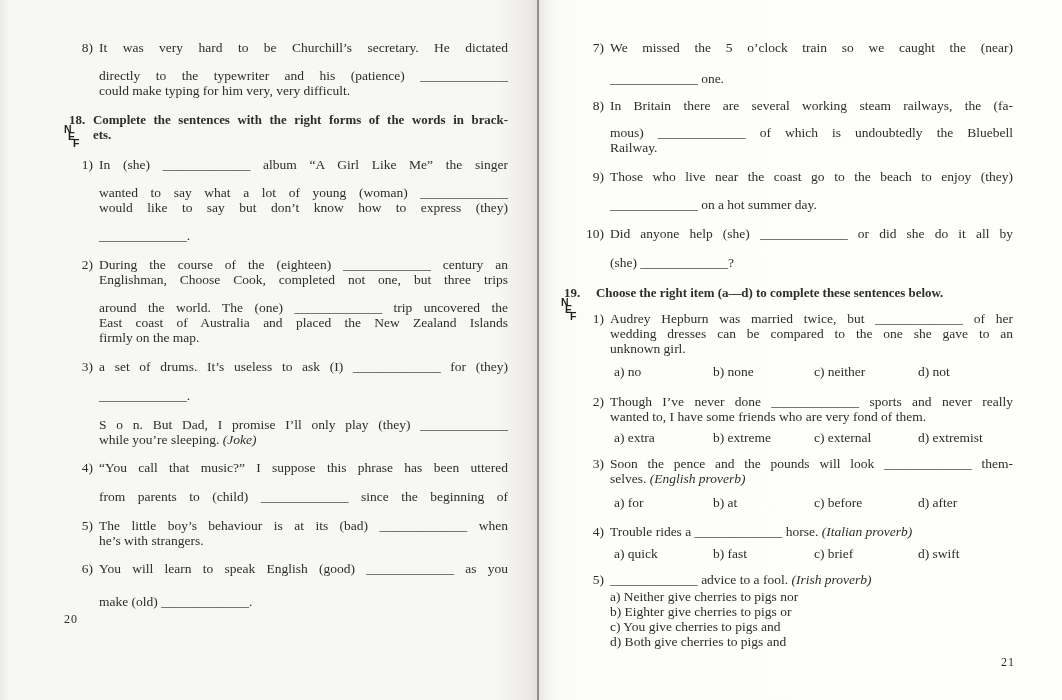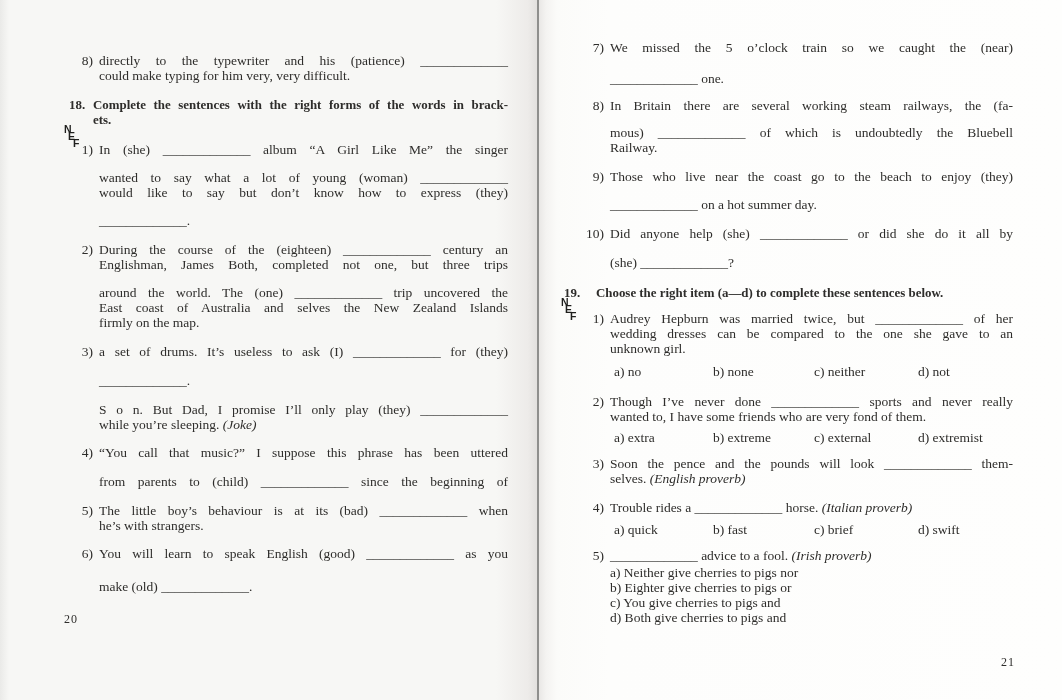--- a/index.html
+++ b/index.html
@@ -38,20 +38,21 @@
   .nef .f { left:9px; top:14px; }
 </style>
 </head>
 <body>
 
 <div class="page page-left">
   <div class="content">
 
     <div class="item">
       <span class="num">8)</span>
+      <div class="ln j">It was very hard to be Churchill’s secretary. He dictated</div>
       <div class="ln j" style="margin-top:13px">directly to the typewriter and his (patience) _____________</div>
       <div class="ln">could make typing for him very, very difficult.</div>
     </div>
 
     <div class="sec" style="margin-top:15px; margin-left:-30px; padding-left:24px; width:415px;">
       <span class="secnum">18.</span>
       <div class="ln j">Complete the sentences with the right forms of the words in brack-</div>
       <div class="ln">ets.</div>
     </div>
 
@@ -59,23 +60,23 @@
       <span class="num">1)</span>
       <div class="ln j">In (she) _____________ album “A Girl Like Me” the singer</div>
       <div class="ln j" style="margin-top:13px">wanted to say what a lot of young (woman) _____________</div>
       <div class="ln j">would like to say but don’t know how to express (they)</div>
       <div class="ln" style="margin-top:13px">_____________.</div>
     </div>
 
     <div class="item" style="margin-top:14px">
       <span class="num">2)</span>
       <div class="ln j">During the course of the (eighteen) _____________ century an</div>
-      <div class="ln j">Englishman, James Both, completed not one, but three trips</div>
+      <div class="ln j">Englishman, Choose Cook, completed not one, but three trips</div>
       <div class="ln j" style="margin-top:13px">around the world. The (one) _____________ trip uncovered the</div>
-      <div class="ln j">East coast of Australia and selves the New Zealand Islands</div>
+      <div class="ln j">East coast of Australia and placed the New Zealand Islands</div>
       <div class="ln">firmly on the map.</div>
     </div>
 
     <div class="item" style="margin-top:14px">
       <span class="num">3)</span>
       <div class="ln j" style="margin-top:14px">a set of drums. It’s useless to ask (I) _____________ for (they)</div>
       <div class="ln" style="margin-top:14px">_____________.</div>
       <div class="ln j" style="margin-top:14px">S o n.  But Dad, I promise I’ll only play (they) _____________</div>
       <div class="ln"><span>while you’re sleeping. </span><span class="it">(Joke)</span></div>
     </div>
@@ -166,20 +167,26 @@
         <span>b) extreme</span>
         <span>c) external</span>
         <span>d) extremist</span>
       </div>
     </div>
 
     <div class="item" style="margin-top:11px">
       <span class="num">3)</span>
       <div class="ln j">Soon the pence and the pounds will look _____________ them-</div>
       <div class="ln"><span>selves. </span><span class="it">(English proverb)</span></div>
+      <div class="opts" style="margin-top:9px">
+        <span>a) for</span>
+        <span>b) at</span>
+        <span>c) before</span>
+        <span>d) after</span>
+      </div>
     </div>
 
     <div class="item" style="margin-top:14px">
       <span class="num">4)</span>
       <div class="ln"><span>Trouble rides a _____________ horse. </span><span class="it">(Italian proverb)</span></div>
       <div class="opts" style="margin-top:7px">
         <span>a) quick</span>
         <span>b) fast</span>
         <span>c) brief</span>
         <span>d) swift</span>

